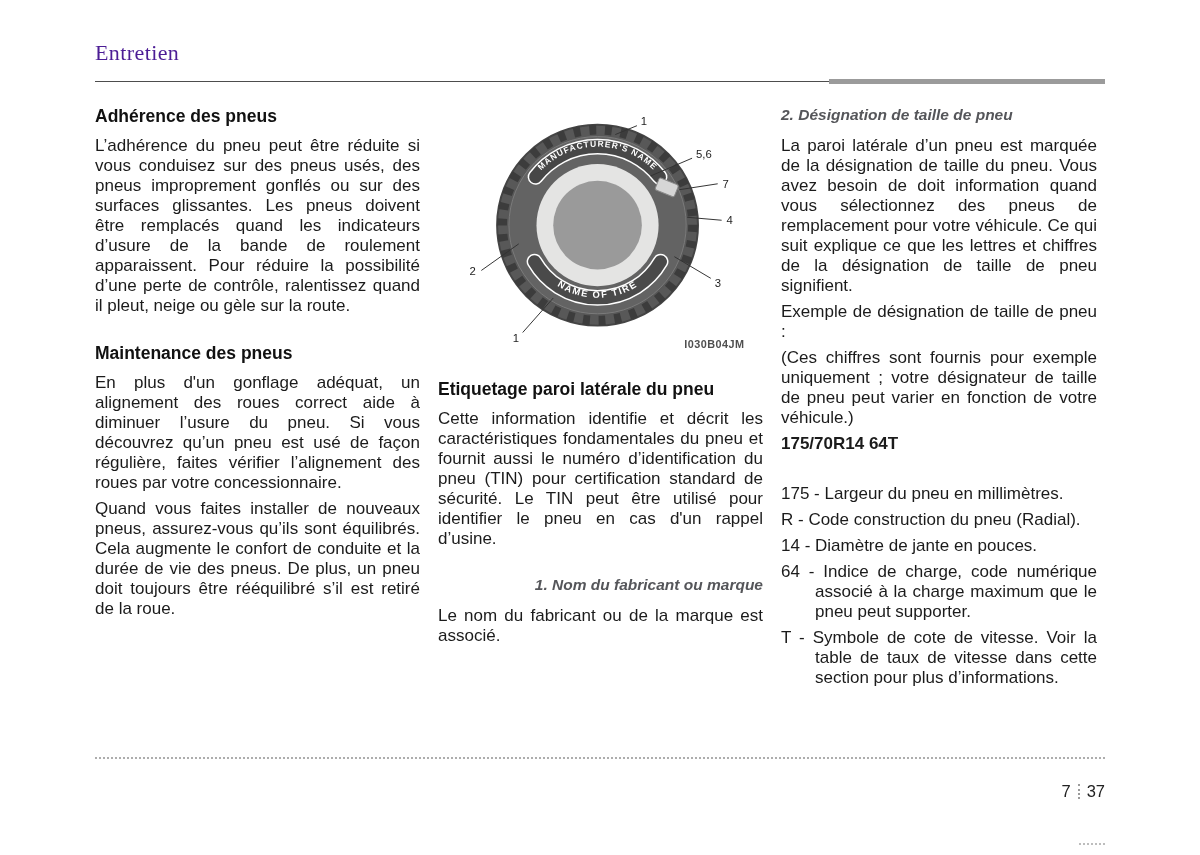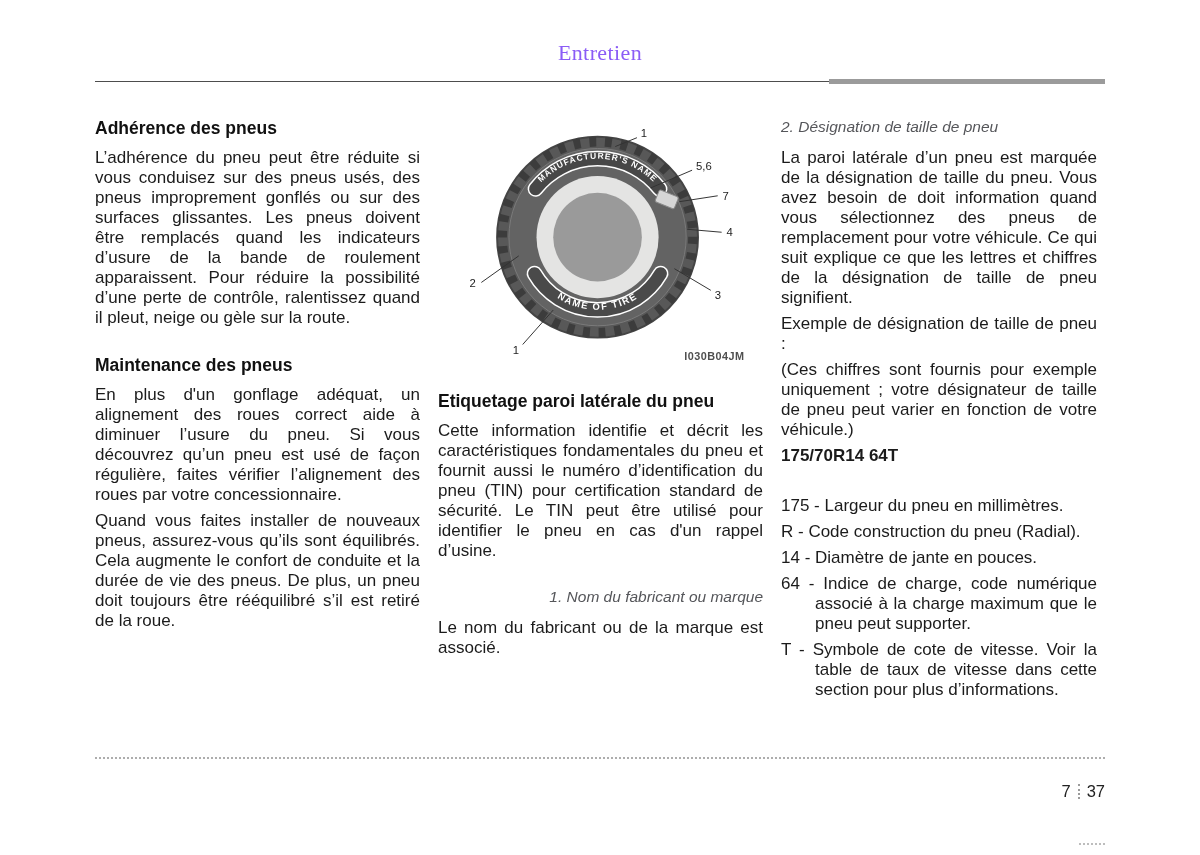--- a/index.html
+++ b/index.html
@@ -9,33 +9,33 @@
     font-family:"Liberation Sans", sans-serif;
     color:#1b1b1b;
     position:relative;
     overflow:hidden;
   }
   .page { position:absolute; inset:0; padding:0 95px; }
 
   
   .header { position:relative; padding-top:40px; }
   .section-title {
-    text-align:center;
+    text-align:left;
     font-family:"Liberation Serif", serif;
     font-size:22px;
     line-height:26px;
-    color:#8b5cf6;
+    color:#4c1d95;
     letter-spacing:.4px;
   }
   .header-rule { position:relative; height:6px; margin-top:13px; }
   .rule-thin { position:absolute; left:0; right:0; top:2px; height:1px; background:#4d4d4d; }
   .rule-thick { position:absolute; right:0; top:0; width:276px; height:5px; background:#9b9b9b; }
 
   
-  .columns { display:flex; gap:18px; margin-top:32px; }
+  .columns { display:flex; gap:18px; margin-top:20px; }
   .col1 { width:325px; }
   .col2 { width:325px; }
   .col3 { width:316px; }
 
   .col p {
     font-size:17px;
     line-height:20px;
     text-align:justify;
     margin-bottom:6px;
   }
@@ -44,21 +44,21 @@
     line-height:22px;
     font-weight:bold;
     margin:0 0 9px 0;
     color:#111;
   }
   .h2-spaced { margin-top:26px; }
   .sub {
     font-size:15.5px;
     line-height:20px;
     font-style:italic;
-    font-weight:normal;
+    font-weight:bold;
     color:#55565a;
     margin:0 0 11px 0;
   }
   .sub-spaced { margin-top:26px;text-align:right; }
   .size-code { font-weight:bold; font-size:15px; margin:4px 0 0 0; }
   .spec-list { margin-top:30px; }
   .hang {
     padding-left:34px;
     text-indent:-34px;
     margin-bottom:9px;

